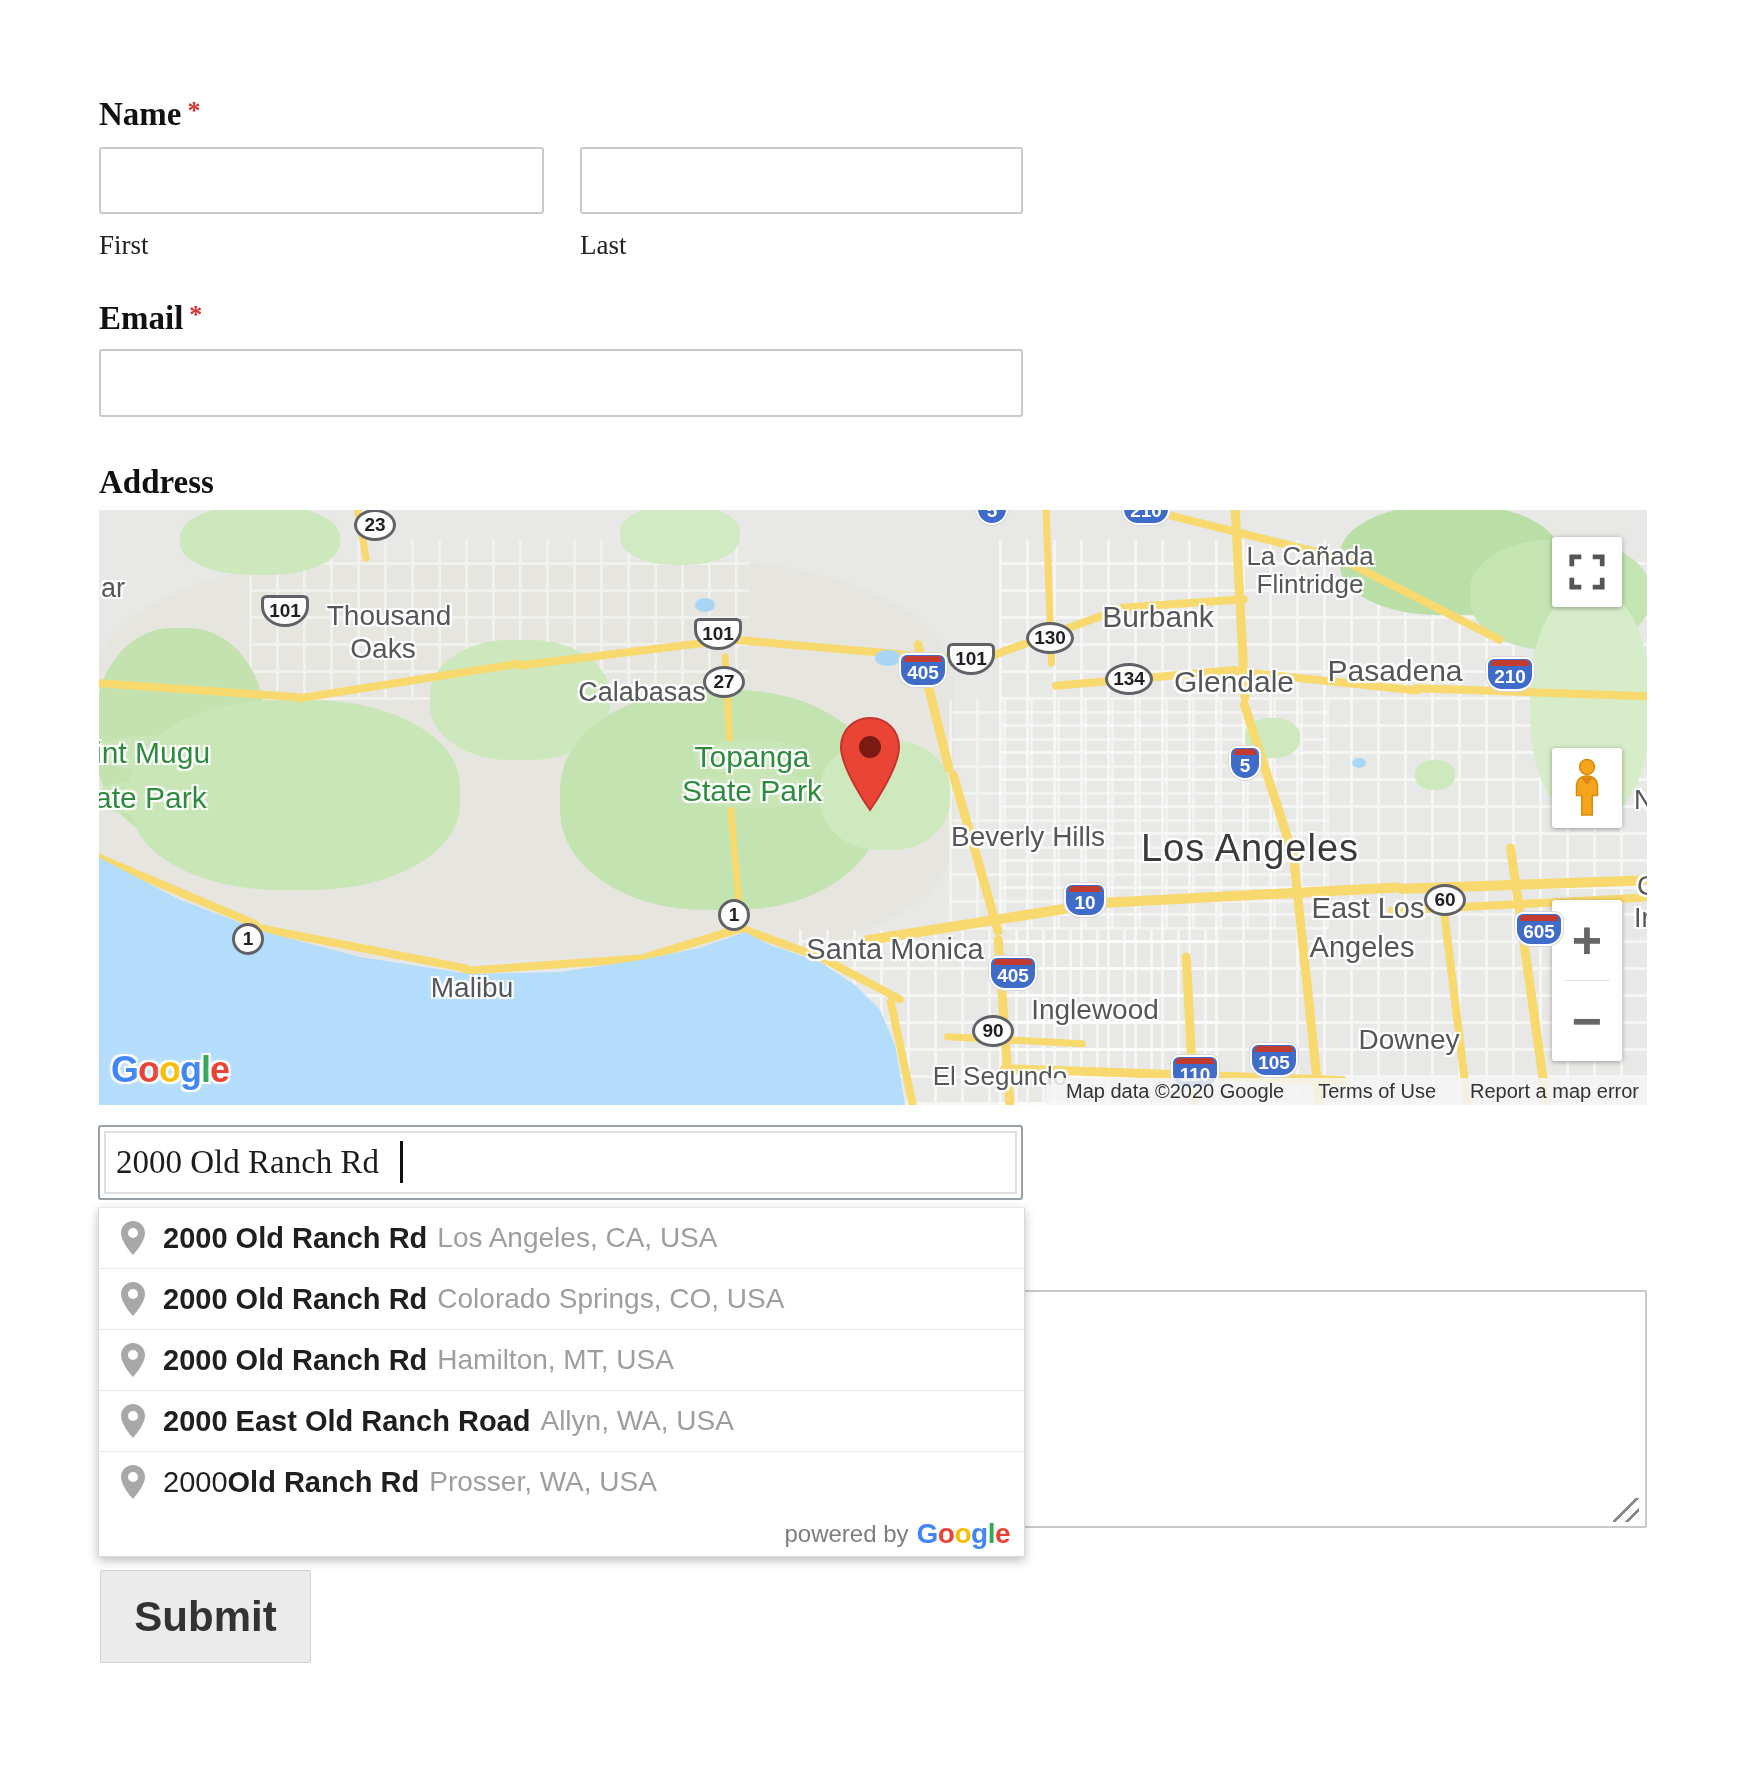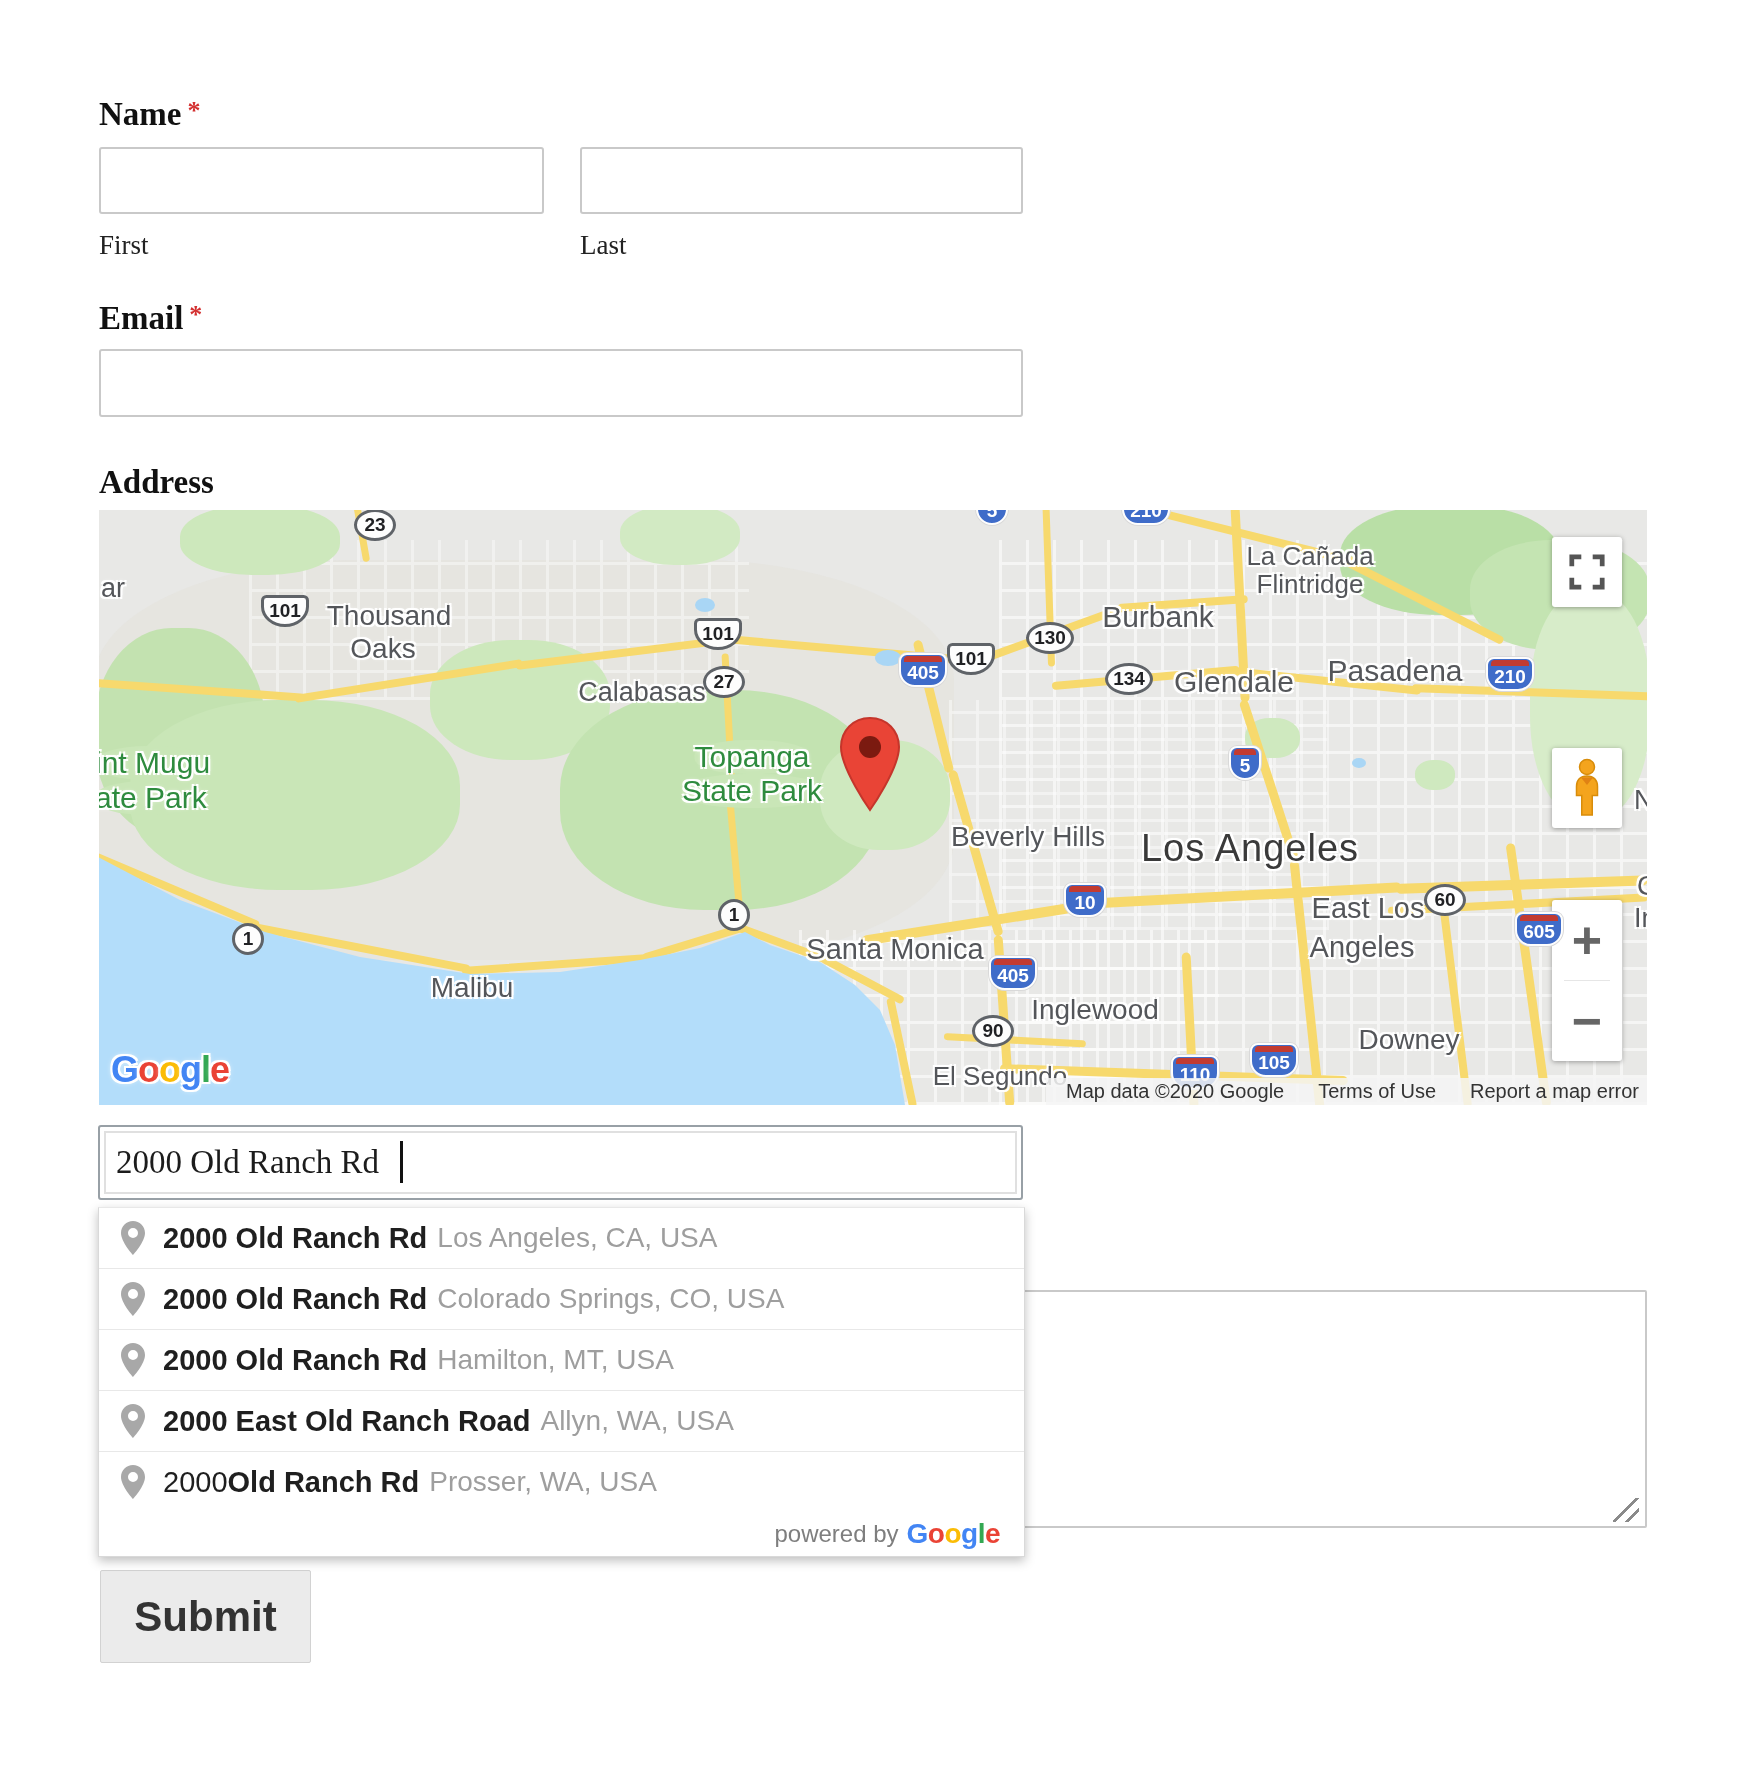--- a/index.html
+++ b/index.html
@@ -64,21 +64,21 @@
   #pac{position:absolute;left:98px;top:1207px;width:925px;background:#fff;z-index:30;
        border:1px solid #d9d9d9;border-top:1px solid #e8e8e8;box-shadow:0 4px 10px rgba(0,0,0,.25);
        font-family:"Liberation Sans",sans-serif;}
   .pac-item{height:60px;display:flex;align-items:center;padding-left:22px;border-top:1px solid #e8e8e8;
             cursor:pointer;white-space:nowrap;overflow:hidden;}
   .pac-item:first-child{border-top:none;}
   .pac-item .pin{flex:0 0 auto;margin-right:18px;display:flex;}
   .pac-main{font-weight:bold;font-size:29px;color:#1f1f1f;}
   .pac-pre{font-weight:normal;font-size:29px;color:#1f1f1f;}
   .pac-sec{font-size:28px;color:#9e9e9e;margin-left:10px;}
-  #pac-footer{height:44px;display:flex;align-items:center;justify-content:flex-end;padding-right:24px;}
+  #pac-footer{height:44px;display:flex;align-items:center;justify-content:flex-end;padding-right:14px;}
   #powered{font-size:24px;color:#7e7e7e;margin-right:8px;font-family:"Liberation Sans",sans-serif;}
   .glogo-sm{font-size:28px;font-weight:bold;letter-spacing:-0.5px;font-family:"Liberation Sans",sans-serif;}
 
   
   #message{position:absolute;left:99px;top:1290px;width:1548px;height:238px;box-sizing:border-box;
            border:2px solid #c9c9c9;border-radius:2px;background:#fff;resize:none;z-index:5;outline:none;}
   #grip{position:absolute;left:1613px;top:1498px;width:26px;height:24px;z-index:6;pointer-events:none;
         background:linear-gradient(135deg,transparent 45%,#8a8a8a 45% 52%,transparent 52% 70%,#8a8a8a 70% 78%,transparent 78%);}
   #submit-btn{position:absolute;left:100px;top:1570px;width:211px;height:93px;background:#ebebeb;
               border:1px solid #d2d2d2;border-radius:2px;font-family:"Liberation Sans",sans-serif;
@@ -201,21 +201,21 @@
 
     <div id="attrib" style="z-index:10;">
       <span>Map data ©2020 Google</span>
       <a href="#">Terms of Use</a>
       <a href="#">Report a map error</a>
     </div>
   <div class="mlabel edge" style="left: 2px; top: 78px; font-size: 27px; z-index: 9;">ar</div>
       <div class="mlabel " style="left: 290px; top: 106px; font-size: 28px; z-index: 9;">Thousand</div>
       <div class="mlabel " style="left: 284px; top: 139px; font-size: 28px; z-index: 9;">Oaks</div>
       <div class="mlabel " style="left: 543px; top: 182px; font-size: 27px; z-index: 9;">Calabasas</div>
-      <div class="mlabel park edge" style="left: -4px; top: 253px; font-size: 30px; z-index: 9;">int Mugu</div>
+      <div class="mlabel park edge" style="left: -4px; top: 243px; font-size: 30px; z-index: 9;">int Mugu</div>
       <div class="mlabel park edge" style="left: -4px; top: 288px; font-size: 30px; z-index: 9;">ate Park</div>
       <div class="mlabel park" style="left: 653px; top: 247px; font-size: 30px; z-index: 9;">Topanga</div>
       <div class="mlabel park" style="left: 653px; top: 281px; font-size: 30px; z-index: 9;">State Park</div>
       <div class="mlabel " style="left: 373px; top: 478px; font-size: 28px; z-index: 9;">Malibu</div>
       <div class="mlabel " style="left: 796px; top: 439px; font-size: 29px; z-index: 9;">Santa Monica</div>
       <div class="mlabel " style="left: 929px; top: 327px; font-size: 28px; z-index: 9;">Beverly Hills</div>
       <div class="mlabel " style="left: 1059px; top: 107px; font-size: 30px; z-index: 9;">Burbank</div>
       <div class="mlabel " style="left: 1135px; top: 172px; font-size: 30px; z-index: 9;">Glendale</div>
       <div class="mlabel " style="left: 1296px; top: 161px; font-size: 30px; z-index: 9;">Pasadena</div>
       <div class="mlabel " style="left: 1211px; top: 46px; font-size: 26px; z-index: 9;">La Cañada</div>

